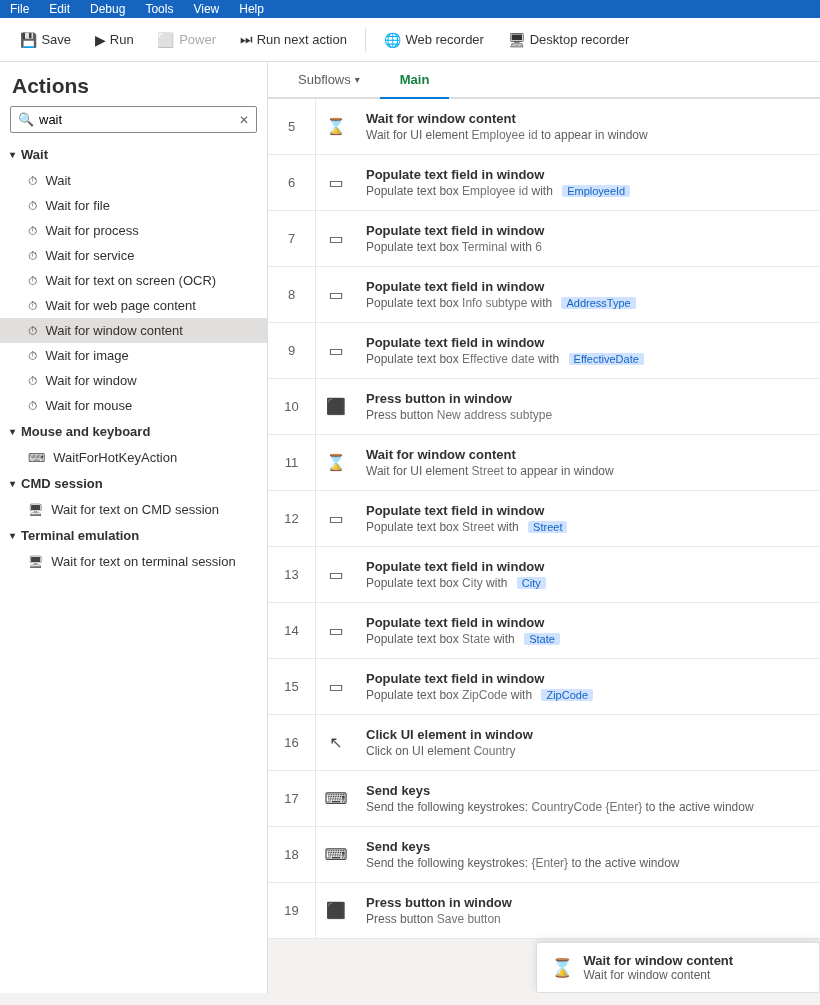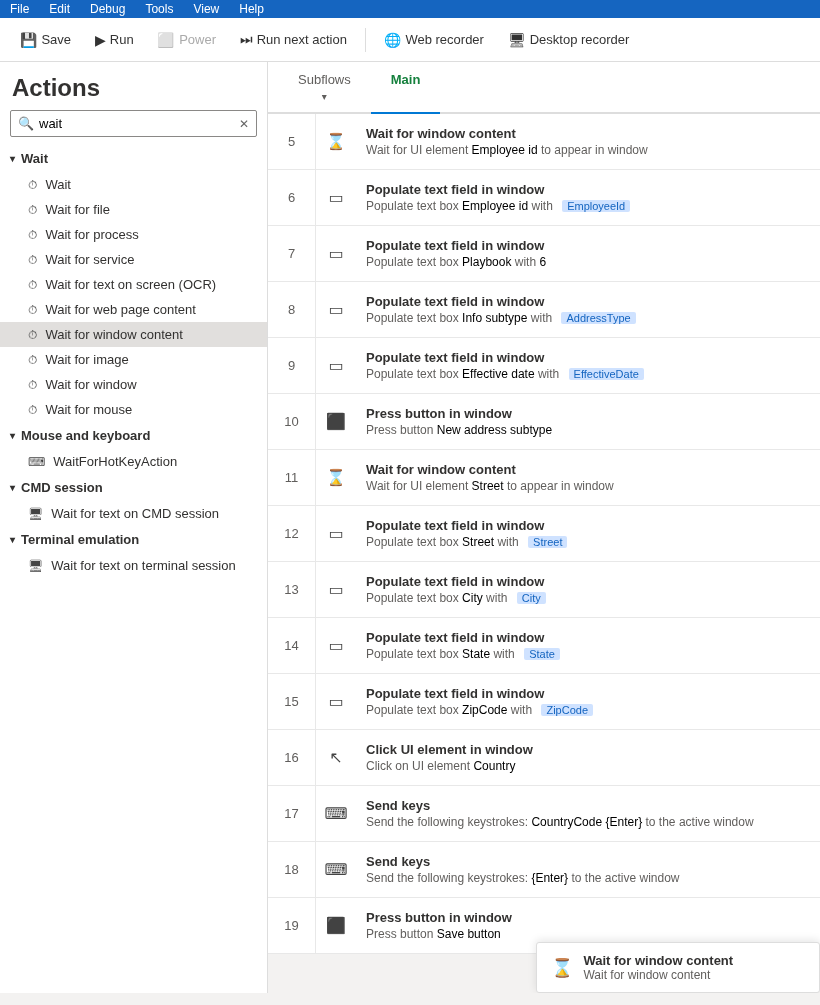--- a/index.html
+++ b/index.html
@@ -50,21 +50,21 @@
     .sidebar {
       width: 268px;
       background: white;
       border-right: 1px solid #ddd;
       display: flex;
       flex-direction: column;
       overflow: hidden;
     }
     .sidebar-header {
       padding: 12px 12px 8px;
-      font-size: 24px;
+      font-size: 21px;
       font-weight: 600;
       color: #323130;
     }
     .search-box {
       margin: 0 10px 8px;
       position: relative;
       display: flex;
       align-items: center;
     }
     .search-icon-wrap {
@@ -116,21 +116,20 @@
       border-bottom: 2px solid #ddd;
       padding: 0 10px;
     }
     .tab {
       padding: 10px 20px;
       cursor: pointer;
       font-size: 13px;
       color: #605e5c;
       border-bottom: 2px solid transparent;
       margin-bottom: -2px;
-      flex-direction: column;
     }
     .tab.active {
       color: #15803d;
       border-bottom: 2px solid #0078d4;
       font-weight: 600;
     }
     .tab-subflows { display: flex; align-items: center; gap: 4px; }
 
     
     .flow-content {
@@ -179,21 +178,21 @@
     .action-title {
       font-size: 13px;
       font-weight: 600;
       color: #323130;
       margin-bottom: 2px;
     }
     .action-desc {
       font-size: 12px;
       color: #605e5c;
     }
-    .action-desc .link { color: #000000; }
+    .action-desc .link { color: #737373; }
     .action-desc .badge {
       display: inline-block;
       background: #e1dfdd;
       border-radius: 2px;
       padding: 0 5px;
       font-size: 11px;
       color: #333;
       margin-left: 3px;
     }
     .action-desc .badge-blue {
@@ -384,21 +383,21 @@
           </div>
         </div>
       </div>
 
       <div class="flow-row">
         <div class="row-number">7</div>
         <div class="row-icon">▭</div>
         <div class="row-content">
           <div class="action-title">Populate text field in window</div>
           <div class="action-desc">
-            Populate text box <span class="link">Playbook</span> with <span class="link">6</span>
+            Populate text box <span class="link">Terminal</span> with <span class="link">6</span>
           </div>
         </div>
       </div>
 
       <div class="flow-row">
         <div class="row-number">8</div>
         <div class="row-icon">▭</div>
         <div class="row-content">
           <div class="action-title">Populate text field in window</div>
           <div class="action-desc">

